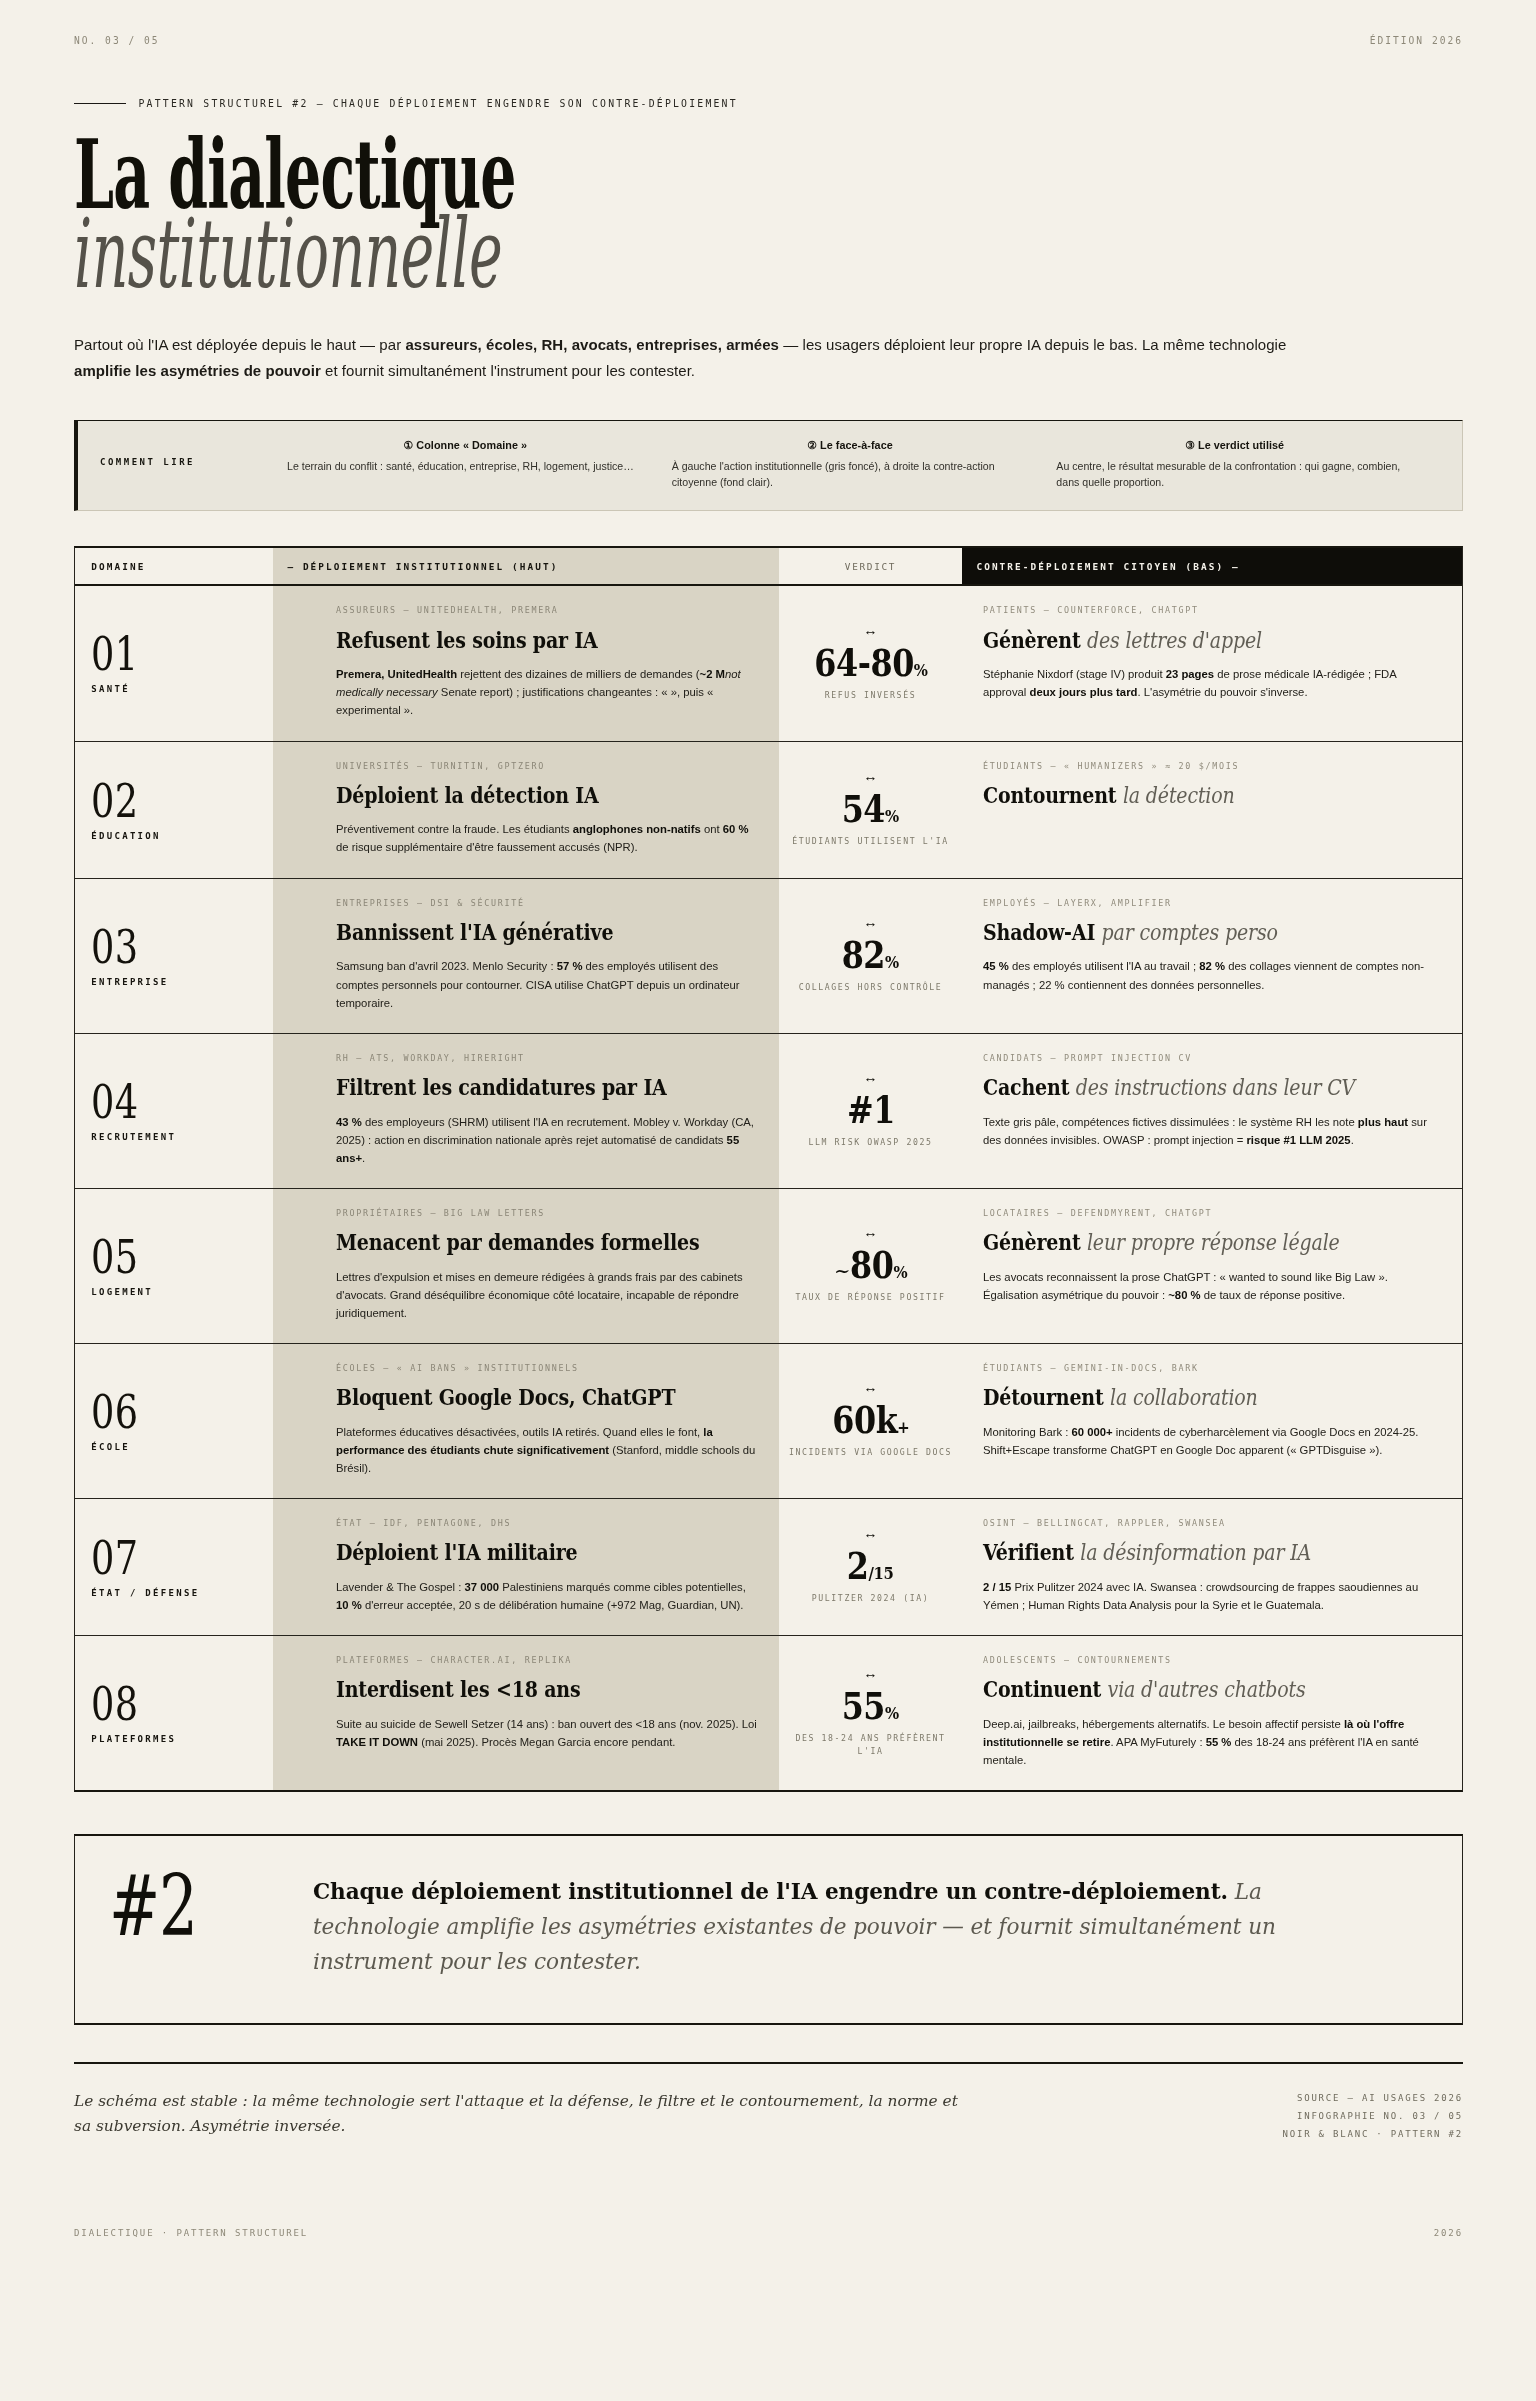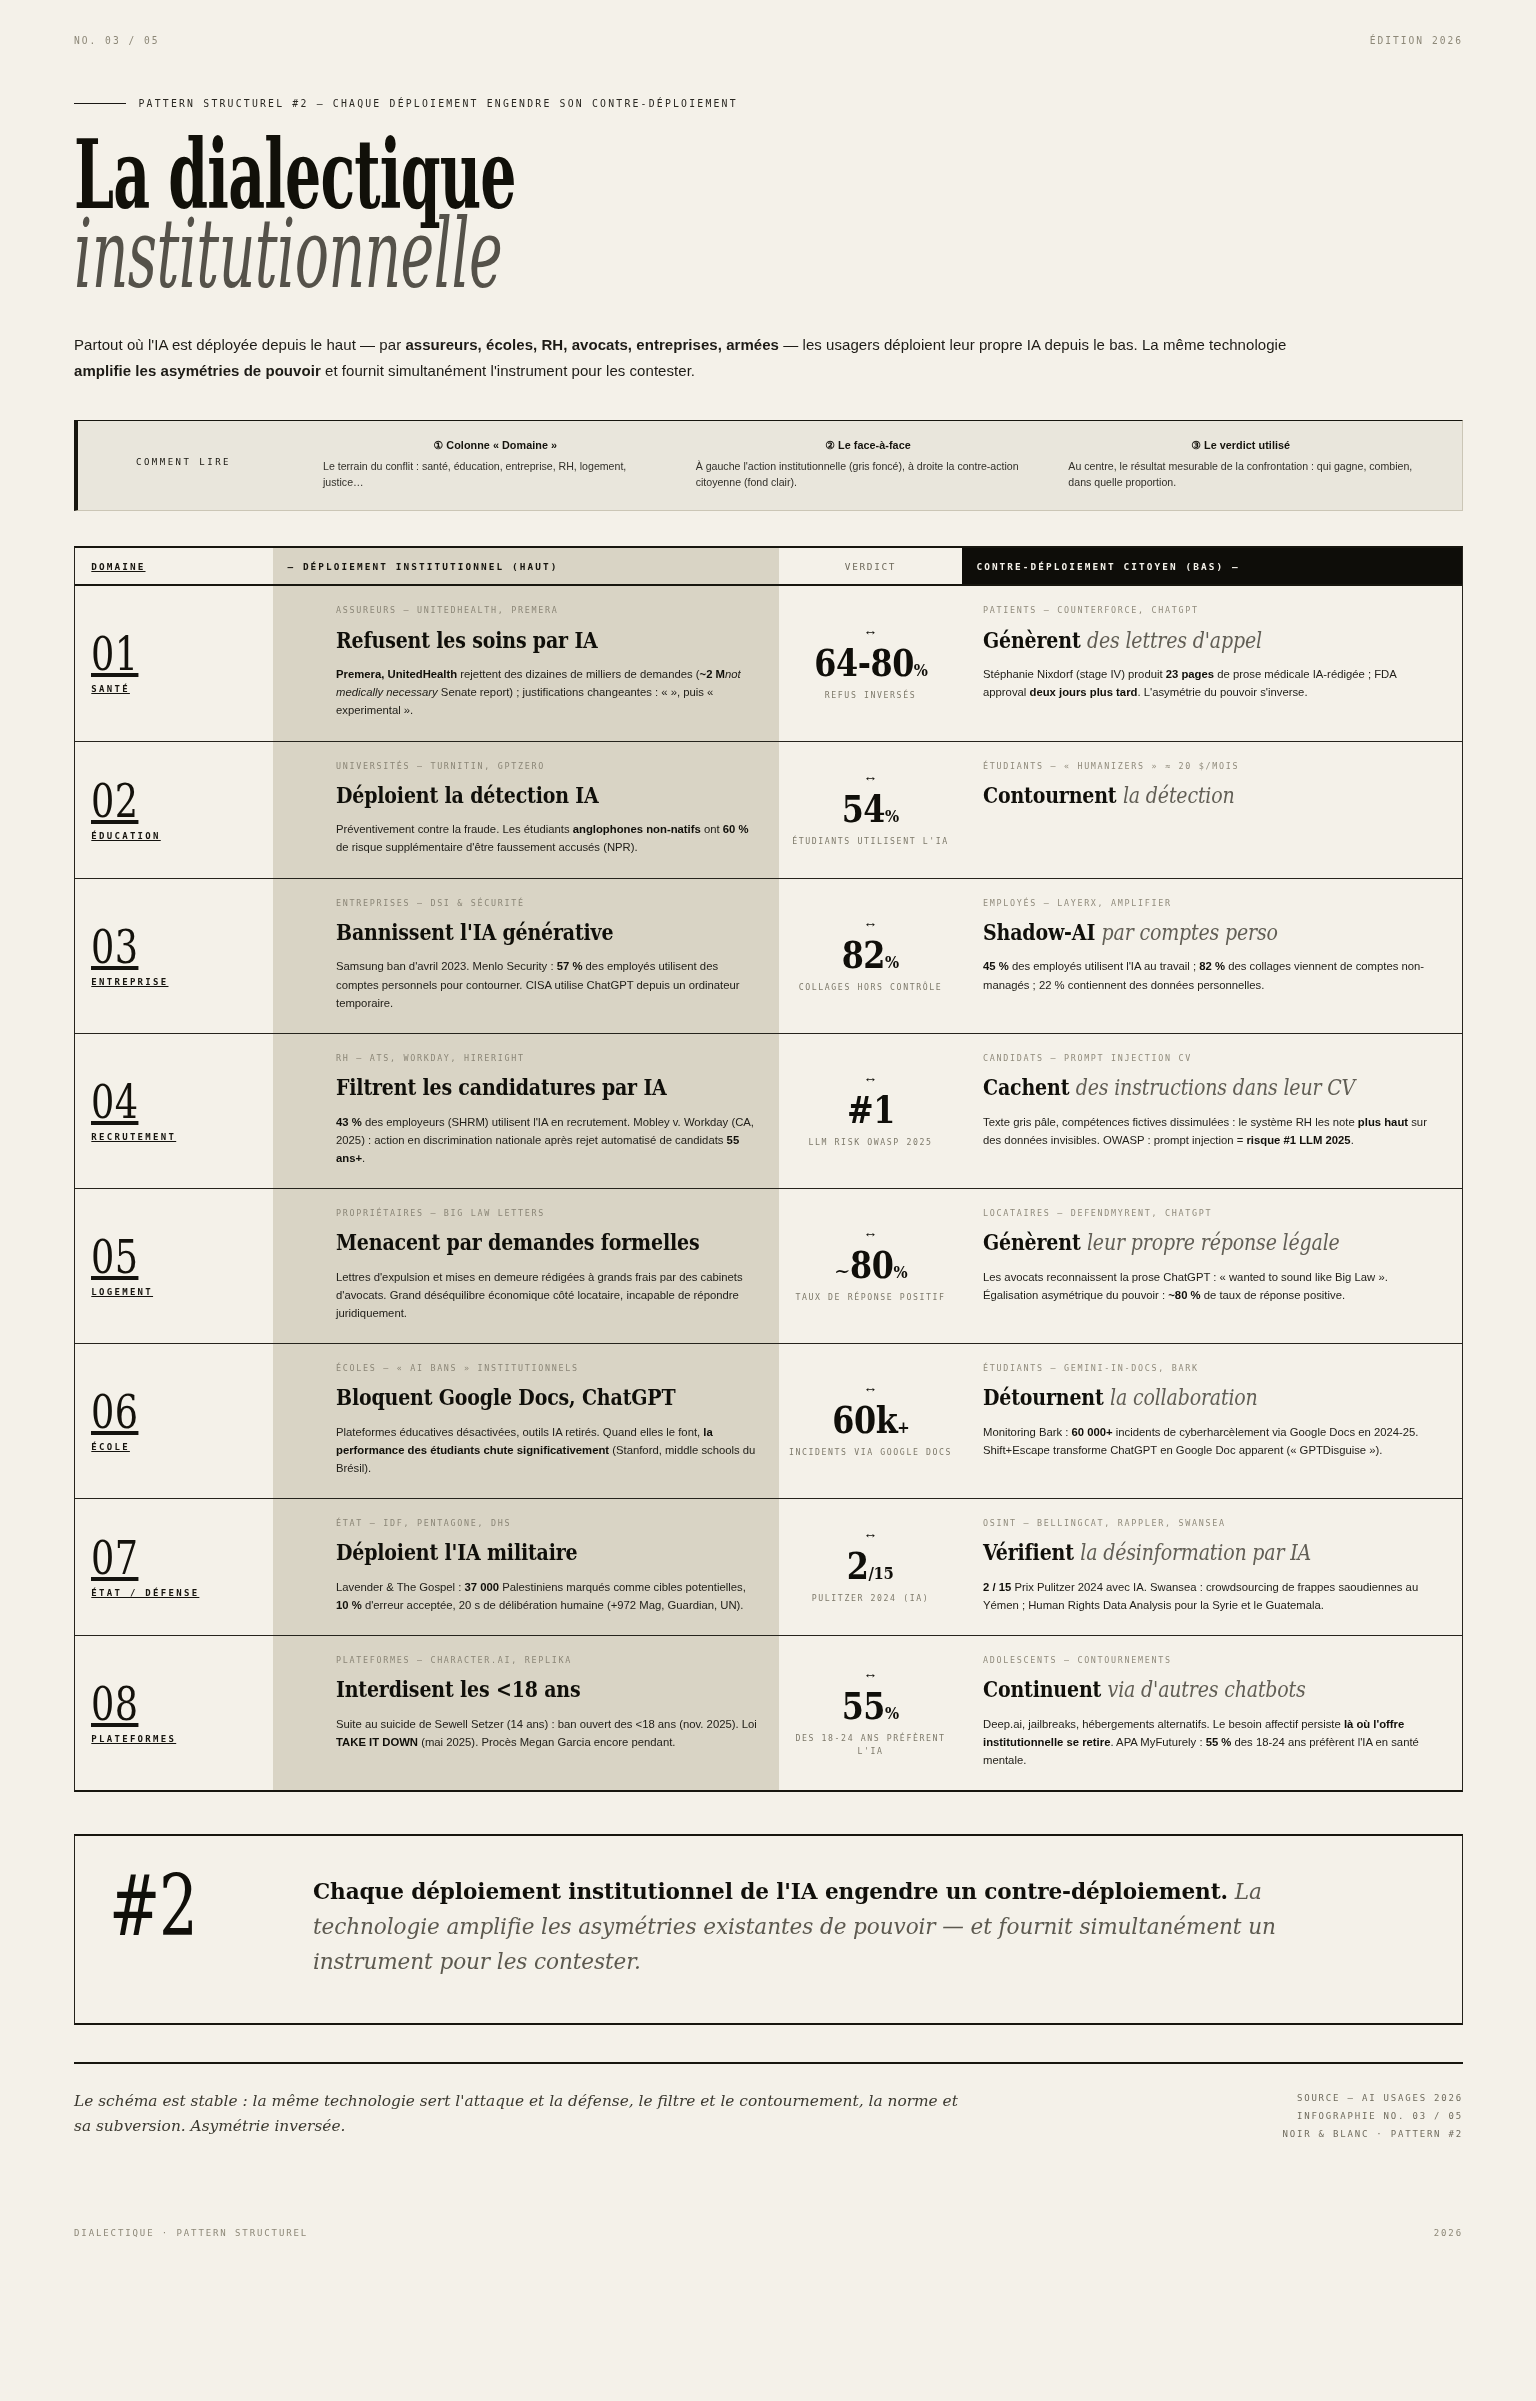--- a/index.html
+++ b/index.html
@@ -97,24 +97,23 @@
     gap: 0;
   }
   .legend-label {
     width: 187px;
     flex: none;
     font-family: "DejaVu Sans Mono", monospace;
     font-size: 9px;
     letter-spacing: 2.5px;
     line-height: 1.75;
     color: #17160f;
-    font-weight: 400;
+    font-weight: 700;
     padding-top: 16.3px;
     text-transform: uppercase;
-    margin-left: 36px;
   }
   .legend-cols { display: flex; flex: 1; gap: 0; }
   .legend-col { flex: 1; padding-right: 28px; }
   .legend-col h4 {
     font-size: 10.8px;
     font-weight: 700;
     margin-bottom: 6.2px;
     color: #15130d;
     letter-spacing: 0.05px;
     text-align: center;
@@ -134,21 +133,21 @@
     width: 100%;
   }
 
   .row {
     display: flex;
     width: 100%;
     border-bottom: 1px solid #26241d;
   }
   .row:last-child { border-bottom: none; }
 
-  .c-dom  { width: 198px; flex: none; text-decoration: underline; }
+  .c-dom  { width: 198px; flex: none; }
   .c-inst { width: 506px; flex: none; background: #d9d4c5; padding-left: 44px; }
   .c-ver  { width: 183px; flex: none; }
   .c-ctr  { flex: 1; }
 
   
   .hrow { border-bottom: 2.4px solid #17160f; }
   .hrow > div {
     padding: 13px 14.4px 12.5px 14.4px;
     font-family: "DejaVu Sans Mono", monospace;
     font-size: 9.4px;

